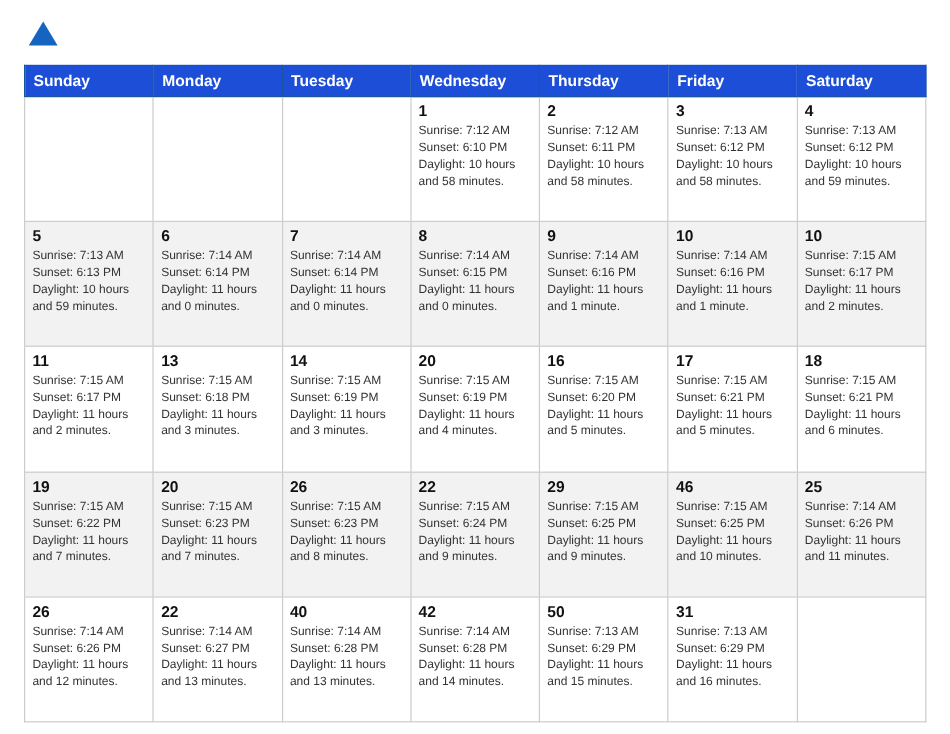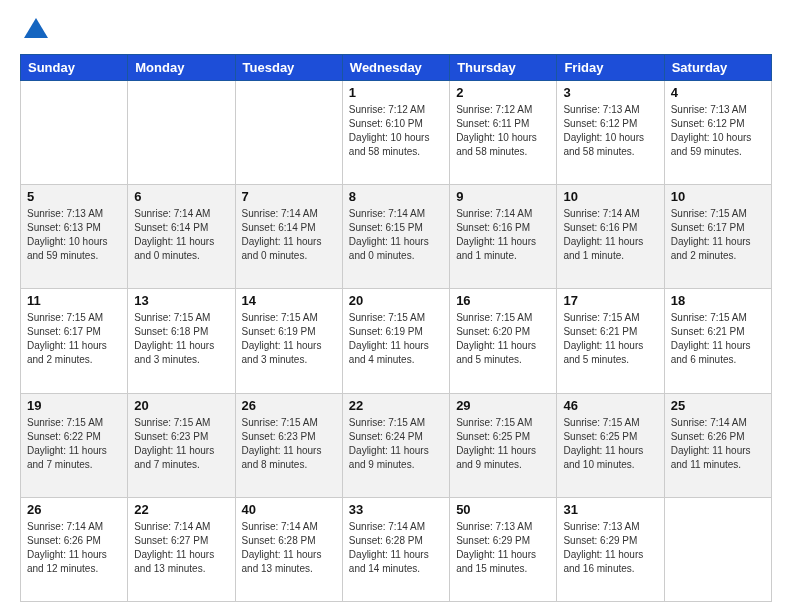--- a/index.html
+++ b/index.html
@@ -331,21 +331,21 @@
 and 13 minutes.</div>
           </td>
           <td>
             <div class="cell-day">40</div>
             <div class="cell-info" style="white-space: pre-line;">Sunrise: 7:14 AM
 Sunset: 6:28 PM
 Daylight: 11 hours
 and 13 minutes.</div>
           </td>
           <td>
-            <div class="cell-day">33</div>
+            <div class="cell-day">42</div>
             <div class="cell-info" style="white-space: pre-line;">Sunrise: 7:14 AM
 Sunset: 6:28 PM
 Daylight: 11 hours
 and 14 minutes.</div>
           </td>
           <td>
             <div class="cell-day">50</div>
             <div class="cell-info" style="white-space: pre-line;">Sunrise: 7:13 AM
 Sunset: 6:29 PM
 Daylight: 11 hours

